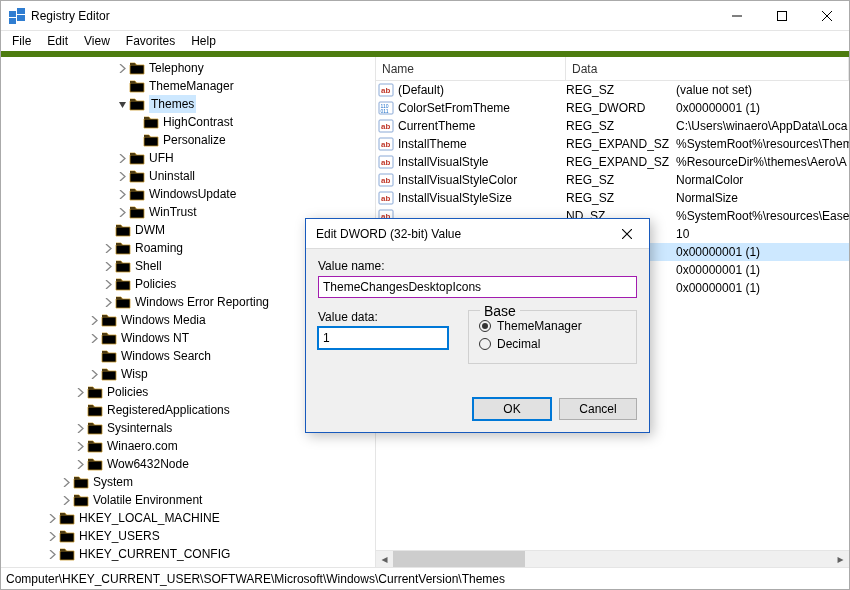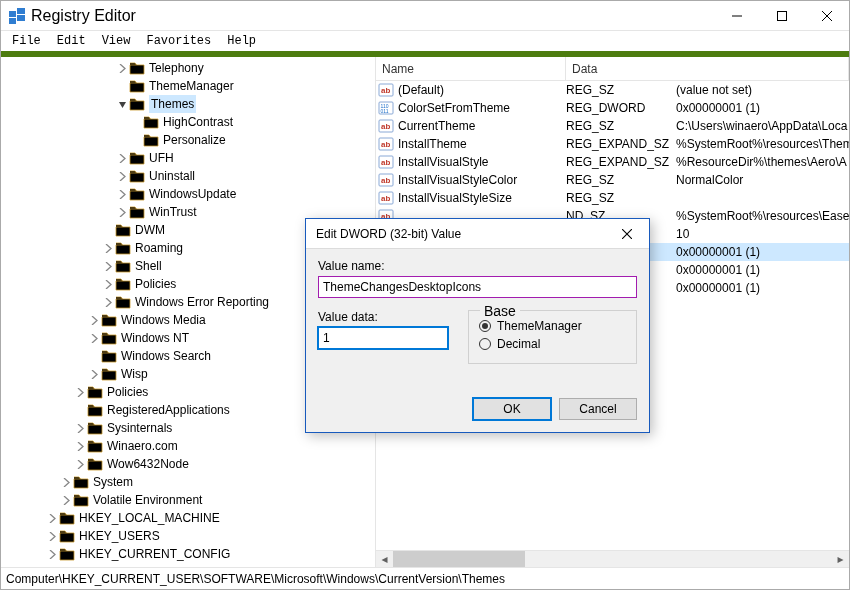--- a/index.html
+++ b/index.html
@@ -1,23 +1,23 @@
 <!DOCTYPE html>
 <html><head>
 <meta charset="utf-8">
 <style>
   * { box-sizing: border-box; font-family: "Segoe UI", Tahoma, sans-serif; }
   body { margin: 0; background: #fff; width: 850px; height: 590px; overflow: hidden; position: relative; font-size: 12px; color: #000; }
   .window { width: 850px; height: 590px; border: 1px solid #aaa; display: flex; flex-direction: column; background: #fff; }
   .titlebar { height: 30px; display: flex; align-items: center; border-bottom: 1px solid #e5e5e5; }
   .titlebar .app-icon { width: 16px; height: 16px; margin: 0 6px 0 8px; }
-  .titlebar .title { flex: 1; font-size: 16px; }
+  .titlebar .title { flex: 1; font-size: 12px; }
   .win-btn { width: 45px; height: 29px; display: flex; align-items: center; justify-content: center; color: #333; }
   .menubar { height: 20px; display: flex; align-items: center; padding: 0 4px; gap: 2px; }
-  .menubar span { padding: 4px 7px; font-family: Liberation Mono, monospace; }
+  .menubar span { padding: 4px 7px; }
   .content { flex: 1; display: flex; border-top: 6px solid #4d7c0f; overflow: hidden; }
   .tree-pane { width: 375px; border-right: 1px solid #e5e5e5; overflow: auto; padding: 2px 0 2px 2px; position: relative; }
   .tree { font-size: 12px; line-height: 18px; white-space: nowrap; }
   .row { display: flex; align-items: center; height: 18px; }
   .tw { width: 14px; display: inline-flex; justify-content: center; color: #878787; }
   .tw svg { width: 9px; height: 9px; }
   .ic { width: 16px; height: 16px; margin-right: 4px; display: inline-flex; }
   .sel > .label { background: #cde8ff; padding: 0 2px; }
   .list-pane { flex: 1; display: flex; flex-direction: column; position: relative; overflow: hidden; }
   .list-header { display: flex; height: 24px; border-bottom: 1px solid #e5e5e5; font-size: 12px; align-items: center; }
@@ -533,20 +533,21 @@
             <span class="c-data">NormalColor</span>
           </div>
           <div class="list-row">
             <span class="c-icon">
               <svg width="16" height="16">
                 <use href="#sz-ico"></use>
               </svg>
             </span>
             <span class="c-name">InstallVisualStyleSize</span>
             <span class="c-type">REG_SZ</span>
+            <span class="c-data">NormalSize</span>
           </div>
           <div class="list-row">
             <span class="c-icon">
               <svg width="16" height="16">
                 <use href="#sz-ico"></use>
               </svg>
             </span>
             <span class="c-name"></span>
             <span class="c-type">ND_SZ</span>
             <span class="c-data">%SystemRoot%\resources\Ease</span>

